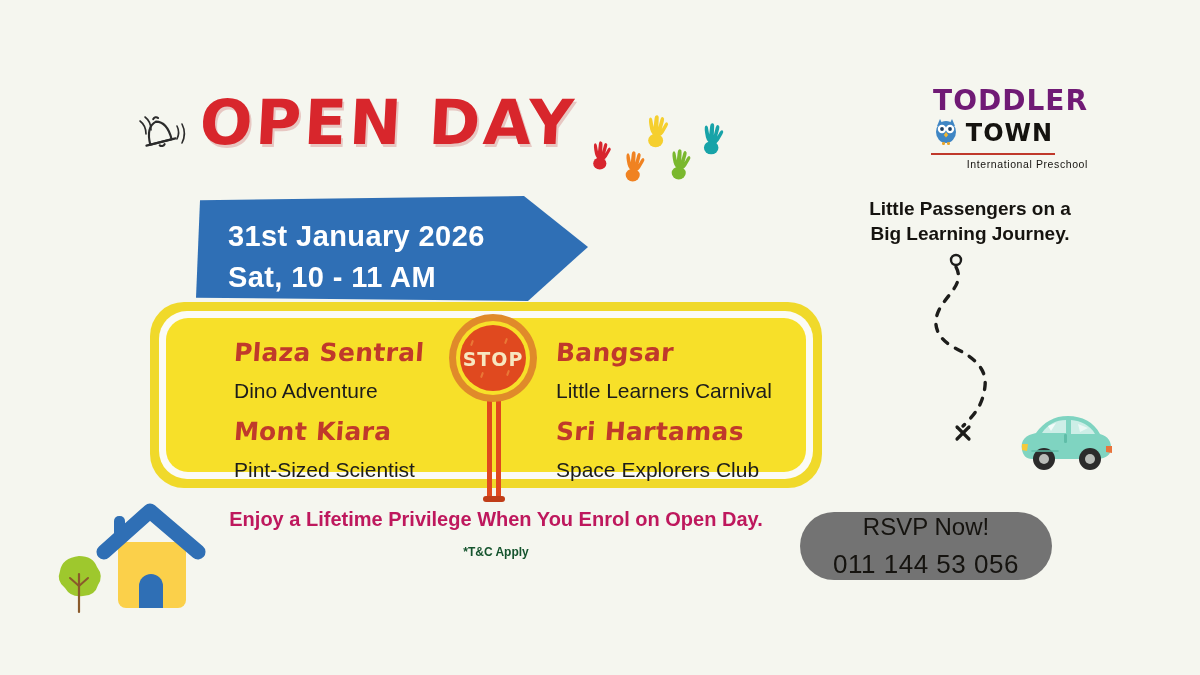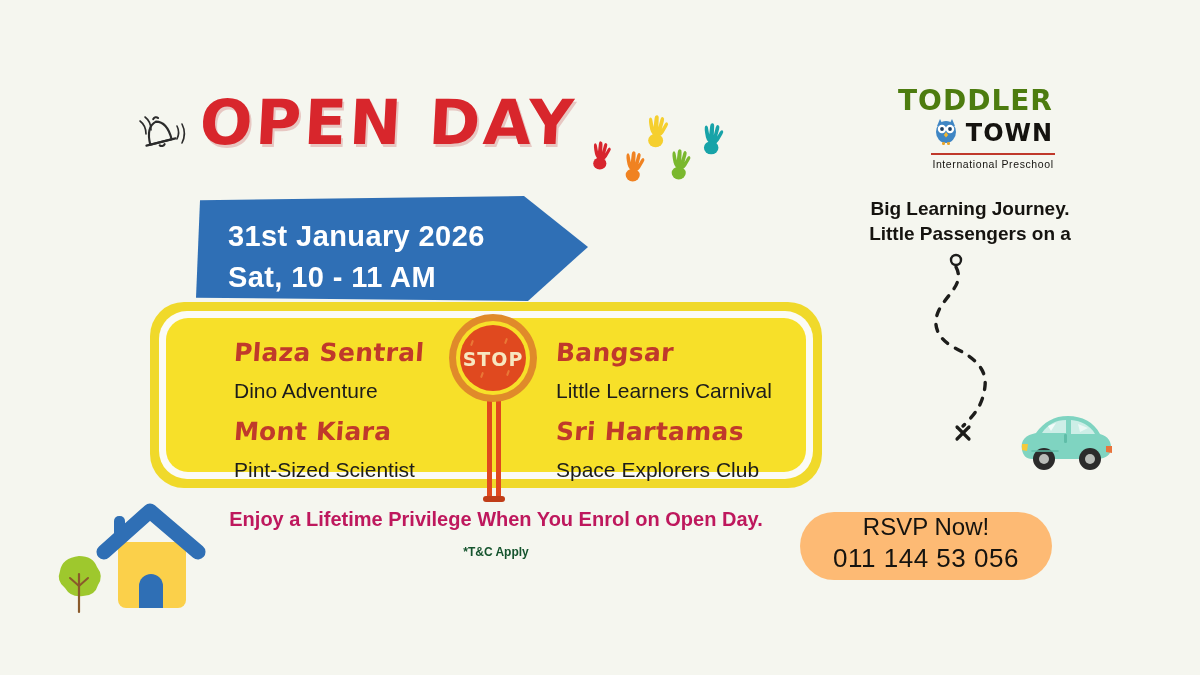--- a/index.html
+++ b/index.html
@@ -97,48 +97,48 @@
   }
   #tc-text{
     left:222px;top:545px;width:548px;
     text-align:center;
     font-size:12px;color:#14532d;font-weight:bold;
   }
 
   
   #rsvp-pill{
     left:800px;top:512px;width:252px;height:68px;
-    background:#fdba74;
+    background:#737373;
     border-radius:40px;
     display:flex;flex-direction:column;
-    align-items:center;justify-content:flex-start;
+    align-items:center;justify-content:space-between;
   }
   #rsvp-pill .rsvp-label{font-size:24px;color:#15130f;line-height:30px;}
   #rsvp-pill .rsvp-phone{font-size:26px;color:#15130f;line-height:32px;letter-spacing:.5px;}
 
   
   #logo{left:898px;top:86px;width:190px;height:86px;}
   #logo .logo-toddler{
     font-family:"DejaVu Sans", sans-serif;
-    font-size:28px;font-weight:bold;color:#4d7c0f;
-    letter-spacing:1px;text-align:left;line-height:30px;
+    font-size:28px;font-weight:bold;color:#701a75;
+    letter-spacing:1px;text-align:right;line-height:30px;
   }
   #logo .logo-row2{
     display:flex;align-items:center;justify-content:center;gap:7px;margin-top:1px;
   }
   #logo .logo-town{
     font-family:"DejaVu Sans", sans-serif;
     font-size:24px;font-weight:bold;color:#15130f;
     letter-spacing:1px;line-height:30px;
   }
   #logo .logo-rule{
     width:124px;height:2px;background:#c0392b;margin:4px auto 3px;
   }
   #logo .logo-sub{
-    font-size:10.5px;color:#15130f;text-align:center;letter-spacing:.6px;
+    font-size:10.5px;color:#15130f;text-align:right;letter-spacing:.6px;
   }
 
   
   #tagline{
     left:845px;top:196px;width:250px;
     text-align:center;
     font-size:19px;font-weight:bold;color:#15130f;
     line-height:25px;
   }
 
@@ -280,22 +280,22 @@
           <rect x="14" y="25" width="3" height="3" rx="1.2" fill="#e8a52c"></rect>
         </svg>
       </span>
       <span class="logo-town">TOWN</span>
     </div>
     <div class="logo-rule"></div>
     <div class="logo-sub">International Preschool</div>
   </div>
 
   <div class="abs" id="tagline">
+    <div>Little Passengers on a</div>
     <div>Big Learning Journey.</div>
-    <div>Little Passengers on a</div>
   </div>
 
   <div class="abs" id="journey-path">
     <svg viewBox="0 0 120 205" width="120" height="205">
       <circle cx="31" cy="10" r="5" fill="none" stroke="#1d1d1b" stroke-width="2.4"></circle>
       <path d="M31 17 C40 34 22 44 14 60 C6 76 14 90 30 98 C48 107 62 118 60 136 C58 156 48 166 38 176" fill="none" stroke="#1d1d1b" stroke-width="3.4" stroke-linecap="round" stroke-dasharray="7 9"></path>
       <g stroke="#1d1d1b" stroke-width="3.2" stroke-linecap="round">
         <path d="M32 177 L44 189"></path>
         <path d="M44 177 L32 189"></path>
       </g>

